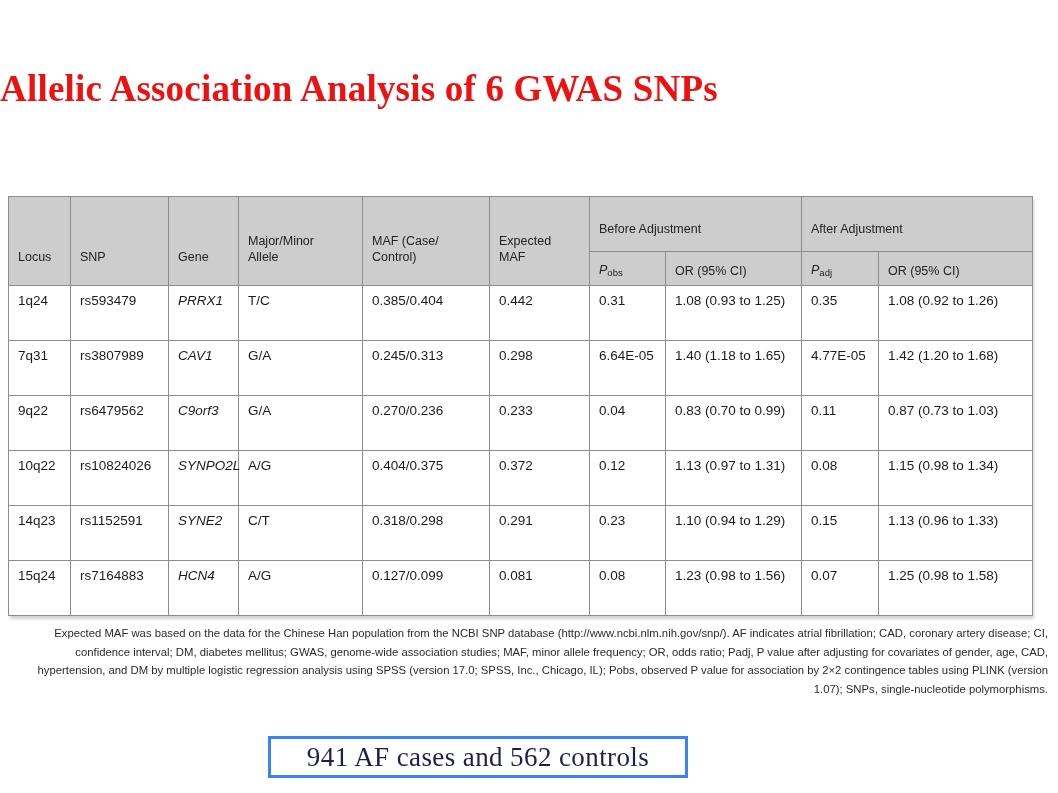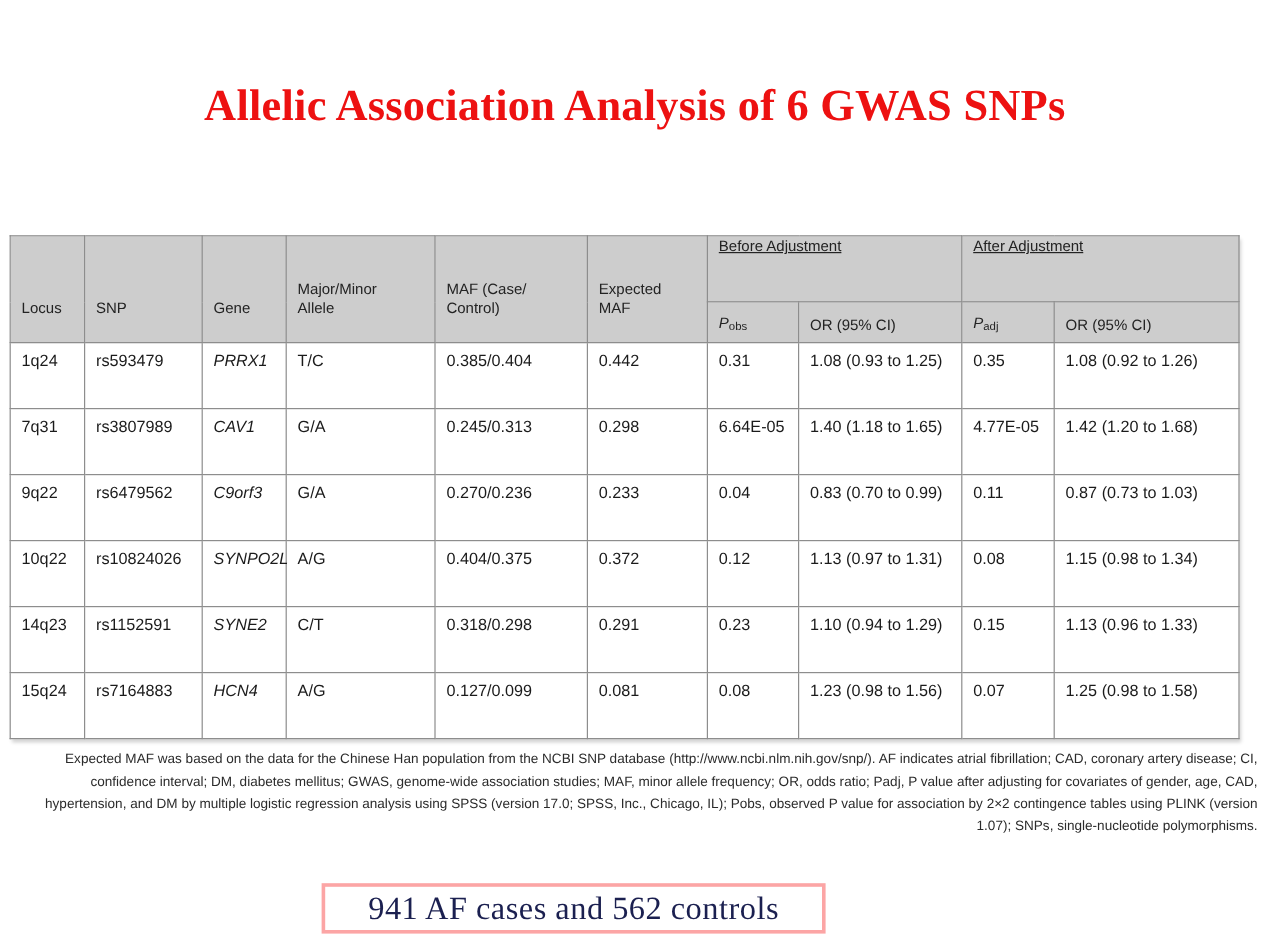--- a/index.html
+++ b/index.html
@@ -16,21 +16,20 @@
     font-family: "Liberation Sans", sans-serif;
     -webkit-font-smoothing: antialiased;
   }
 
   
   #slide-title {
     position: absolute;
     top: 66px;
     left: 0;
     width: 1058px;
-    text-align: center;
     color: #ED1111;
     font-family: "Liberation Serif", serif;
     font-weight: bold;
     font-size: 37px;
     line-height: 46px;
     letter-spacing: 0.2px;
   }
   #slide-title .tline { display: block; white-space: nowrap; }
 
   
@@ -68,23 +67,22 @@
   }
   
   thead tr.hdr-top th.colhead {
     vertical-align: bottom;
     height: 62px;
     padding-bottom: 20px;
   }
   thead tr.hdr-top th.grouphead {
     vertical-align: top;
     height: auto;
-    padding-top: 0;
+    padding-top: 24px;
     padding-bottom: 8px;
-    text-decoration: underline;
   }
   thead tr.hdr-bot th {
     vertical-align: bottom;
     height: 22px;
     padding-top: 5px;
     padding-bottom: 6px;
   }
   table.data-table tbody td { height: 42px; }
   table.data-table tbody tr td.gene-cell { font-style: italic; margin-top: 26px; }
   .sub { font-size: 9.5px; vertical-align: baseline; position: relative; top: 2px; }
@@ -115,21 +113,21 @@
     text-align: right;
   }
 
   
   #caption-box {
     position: absolute;
     left: 268px;
     top: 736px;
     width: 420px;
     height: 42px;
-    border: 3px solid #fca5a5;
+    border: 3px solid #3b82f6;
     background: #ffffff;
     box-sizing: border-box;
     display: flex;
     align-items: center;
     justify-content: center;
   }
   #caption-text {
     font-family: "Liberation Serif", serif;
     font-size: 27px;
     color: #1b2050;

